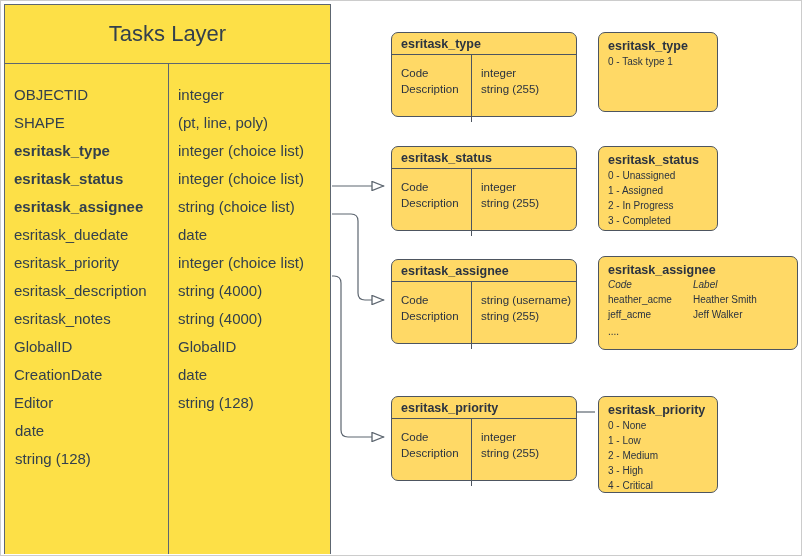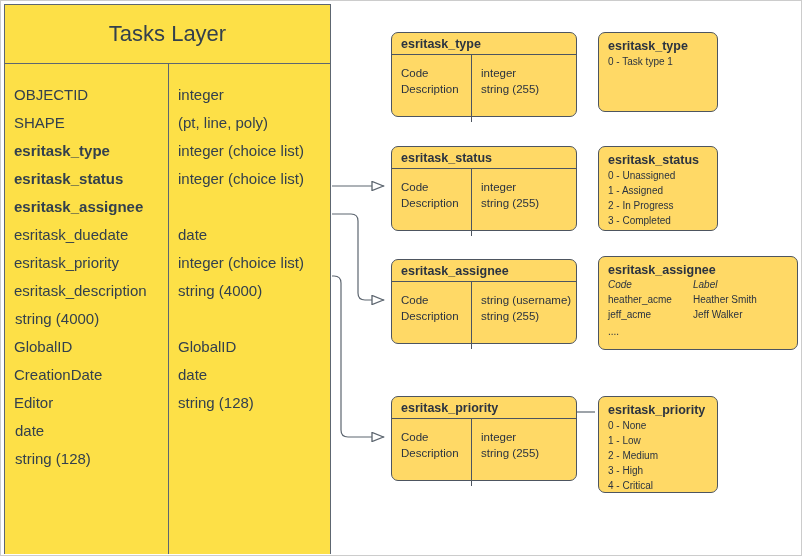--- a/index.html
+++ b/index.html
@@ -181,34 +181,36 @@
           <div class="field-row bold">
             <div class="field-name">esritask_type</div>
             <div class="field-type">integer (choice list)</div>
           </div>
           <div class="field-row bold">
             <div class="field-name">esritask_status</div>
             <div class="field-type">integer (choice list)</div>
           </div>
           <div class="field-row bold">
             <div class="field-name">esritask_assignee</div>
+            <div class="field-type">string (choice list)</div>
           </div>
           <div class="field-row">
             <div class="field-name">esritask_duedate</div>
             <div class="field-type">date</div>
           </div>
           <div class="field-row">
             <div class="field-name">esritask_priority</div>
             <div class="field-type">integer (choice list)</div>
           </div>
           <div class="field-row">
             <div class="field-name">esritask_description</div>
             <div class="field-type">string (4000)</div>
           </div>
           <div class="field-row">
+            <div class="field-name">esritask_notes</div>
             <div class="field-type">string (4000)</div>
           </div>
           <div class="field-row">
             <div class="field-name">GlobalID</div>
             <div class="field-type">GlobalID</div>
           </div>
           <div class="field-row">
             <div class="field-name">CreationDate</div>
             <div class="field-type">date</div>
           </div>

